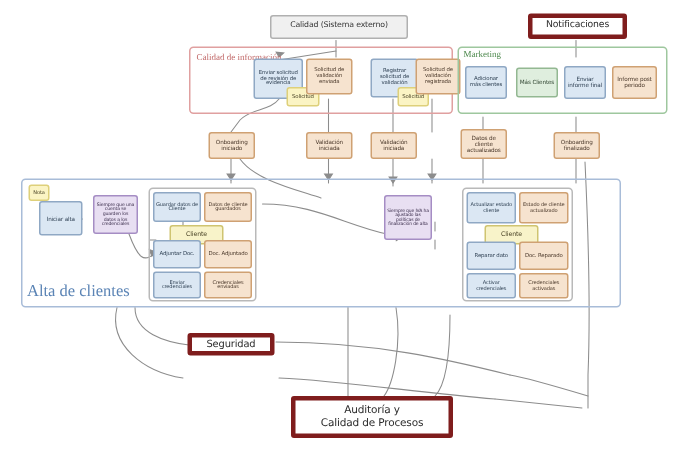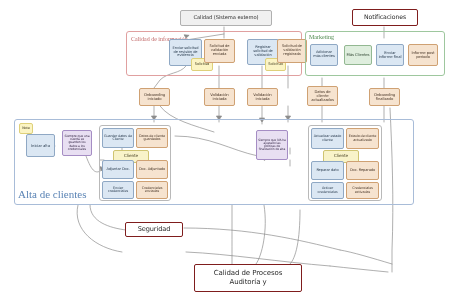--- a/index.html
+++ b/index.html
@@ -19,21 +19,21 @@
   .node span{display:block;width:100%;}
 
   
   .k-cmd{background:#dbe7f3;border:1px solid #8fa8c4;color:#2d3f52;}
   .k-evt{background:#f6e3cf;border:1px solid #cfa173;color:#4a382a;}
   .k-agg{background:#f8f3c9;border:1px solid #cfc471;color:#4a4427;}
   .k-ext{background:#f0f0f0;border:1px solid #b0b0b0;color:#333;}
   .k-ro{background:#dfeede;border:1px solid #93b892;color:#2f4430;}
   .k-pol{background:#e8dff2;border:1px solid #a58dc4;color:#3c2f4d;}
   .k-note{background:#fbf4c4;border:1px solid #ded07a;color:#4a4427;}
-  .k-plain{background:#ffffff;border:1px solid #7f1d1d;color:#2b2b2b;}
+  .k-plain{background:#ffffff;border:3px solid #7f1d1d;color:#2b2b2b;}
 
   
   .group{position:absolute;box-sizing:border-box;border-radius:3px;background:transparent;}
   .g-red{border:1px solid #e0a0a0;}
   .g-green{border:1px solid #9ec79e;}
   .g-blue{border:1px solid #a8bcd8;}
   .g-grey{border:1px solid #b9b9b9;}
   .g-label{position:absolute;white-space:nowrap;}
 
   .hand{font-family:Liberation Serif, serif;}
@@ -239,17 +239,17 @@
   <div class="node k-evt" style="left:346px;top:182px;width:33px;height:17px;font-size:3.4px;">
     <span>Credenciales activadas</span>
   </div>
 
   <div class="node k-plain" style="left:125px;top:222px;width:58px;height:15px;font-size:6.6px;">
     <span>Seguridad</span>
   </div>
 
   <div class="node k-plain" style="left:194px;top:264px;width:108px;height:28px;
        flex-direction:column;font-size:7px;line-height:1.35;">
+    <span>Auditoría y</span>
     <span>Calidad de Procesos</span>
-    <span>Auditoría y</span>
   </div>
 
 </div>
 
 </body></html>

